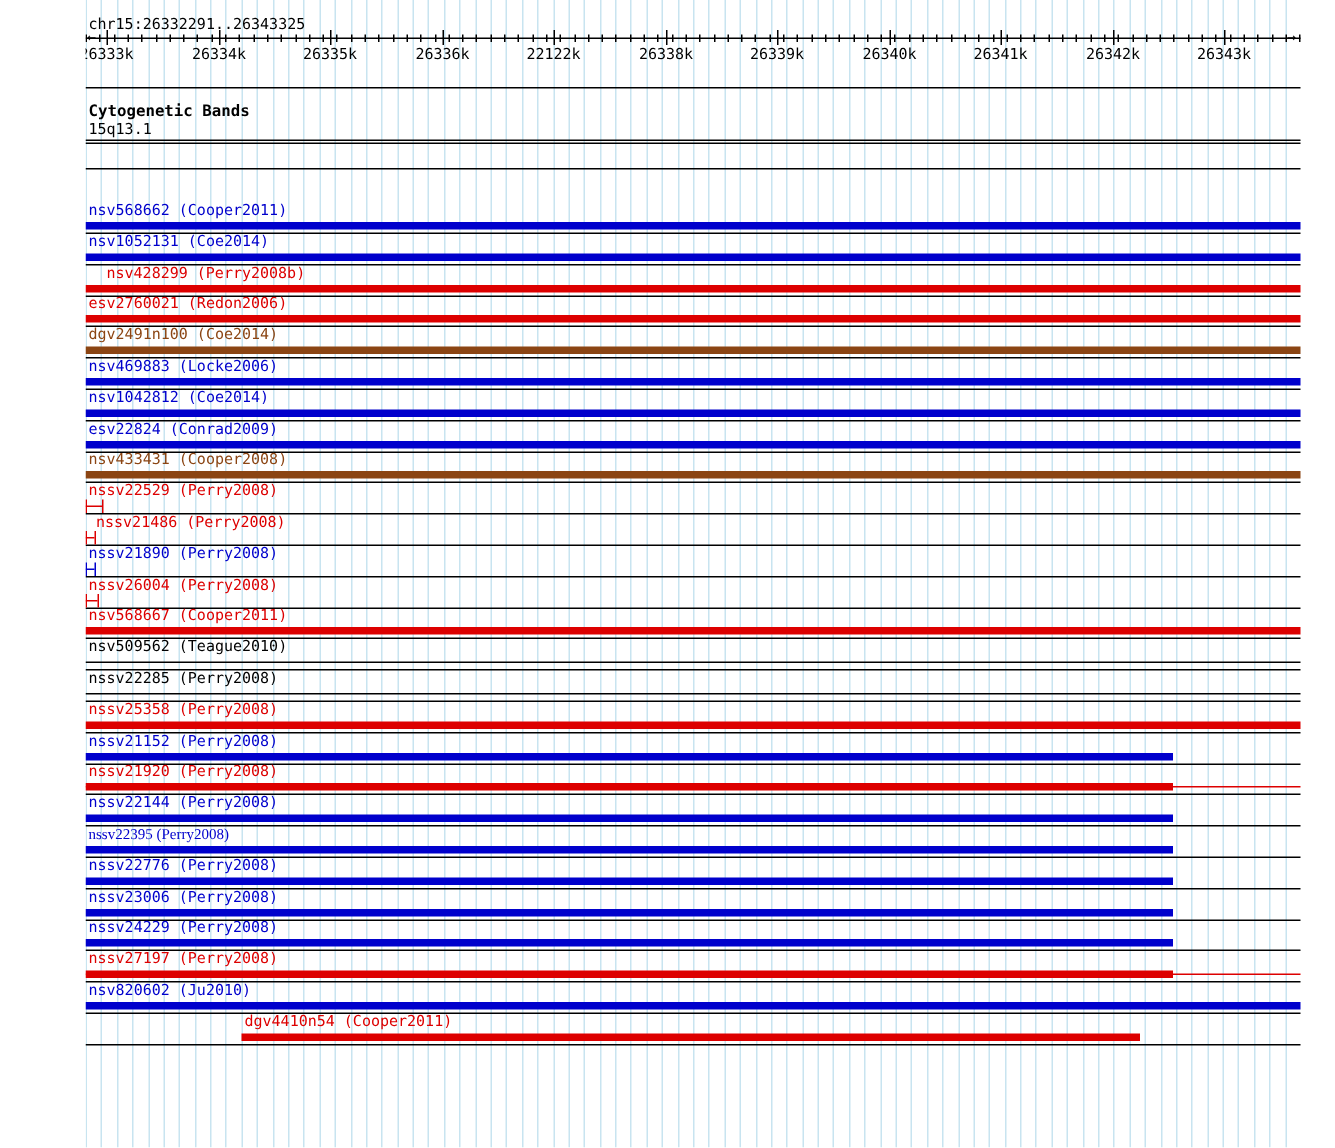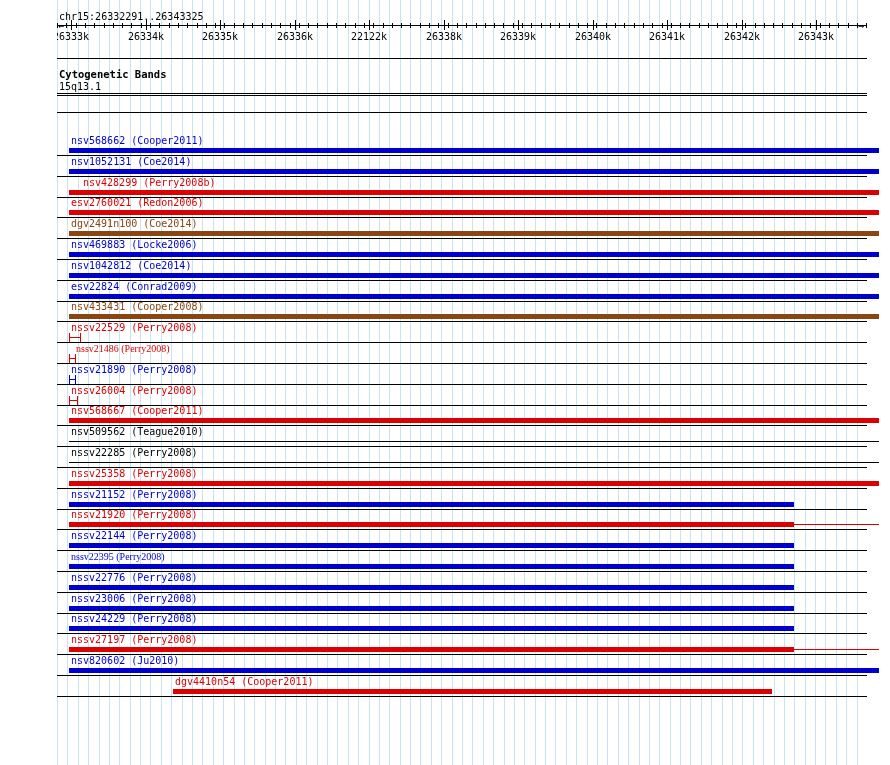--- a/index.html
+++ b/index.html
@@ -110,21 +110,21 @@
   .band-label {
     position: absolute;
     left: 59px;
     font-size: 10px;
     z-index: 30;
     white-space: nowrap;
   }
   
   .track {
     position: absolute;
-    left: 12px;
+    left: 0;
     width: 776px;
     height: 21px;
     z-index: 25;
   }
   .track-label {
     position: absolute;
     top: 0px;
     font-size: 10px;
     line-height: 11px;
     white-space: nowrap;
@@ -419,21 +419,21 @@
       </div>
       <div class="sep" style="top: 321px;"></div>
       <div class="track" style="top: 322px;">
         <div class="track-label" style="left: 59px; color: rgb(221, 0, 0);">nssv22529 (Perry2008)</div>
         <div class="track-thin" style="left: 57px; width: 10.53px; background: rgb(221, 0, 0);"></div>
         <div class="track-cap" style="left: 57px; background: rgb(221, 0, 0);"></div>
         <div class="track-cap" style="left: 67.53px; background: rgb(221, 0, 0);"></div>
       </div>
       <div class="sep" style="top: 342px;"></div>
       <div class="track" style="top: 343px;">
-        <div class="track-label" style="left: 64px; color: rgb(221, 0, 0); font-family: Liberation Serif, serif;">nssv21486 (Perry2008)</div>
+        <div class="track-label" style="left: 64px; color: rgb(221, 0, 0);">nssv21486 (Perry2008)</div>
         <div class="track-thin" style="left: 57px; width: 6.48px; background: rgb(221, 0, 0);"></div>
         <div class="track-cap" style="left: 57px; background: rgb(221, 0, 0);"></div>
         <div class="track-cap" style="left: 63.48px; background: rgb(221, 0, 0);"></div>
       </div>
       <div class="sep" style="top: 363px;"></div>
       <div class="track" style="top: 364px;">
         <div class="track-label" style="left: 59px; color: rgb(0, 0, 204);">nssv21890 (Perry2008)</div>
         <div class="track-thin" style="left: 57px; width: 6.48px; background: rgb(0, 0, 204);"></div>
         <div class="track-cap" style="left: 57px; background: rgb(0, 0, 204);"></div>
         <div class="track-cap" style="left: 63.48px; background: rgb(0, 0, 204);"></div>

